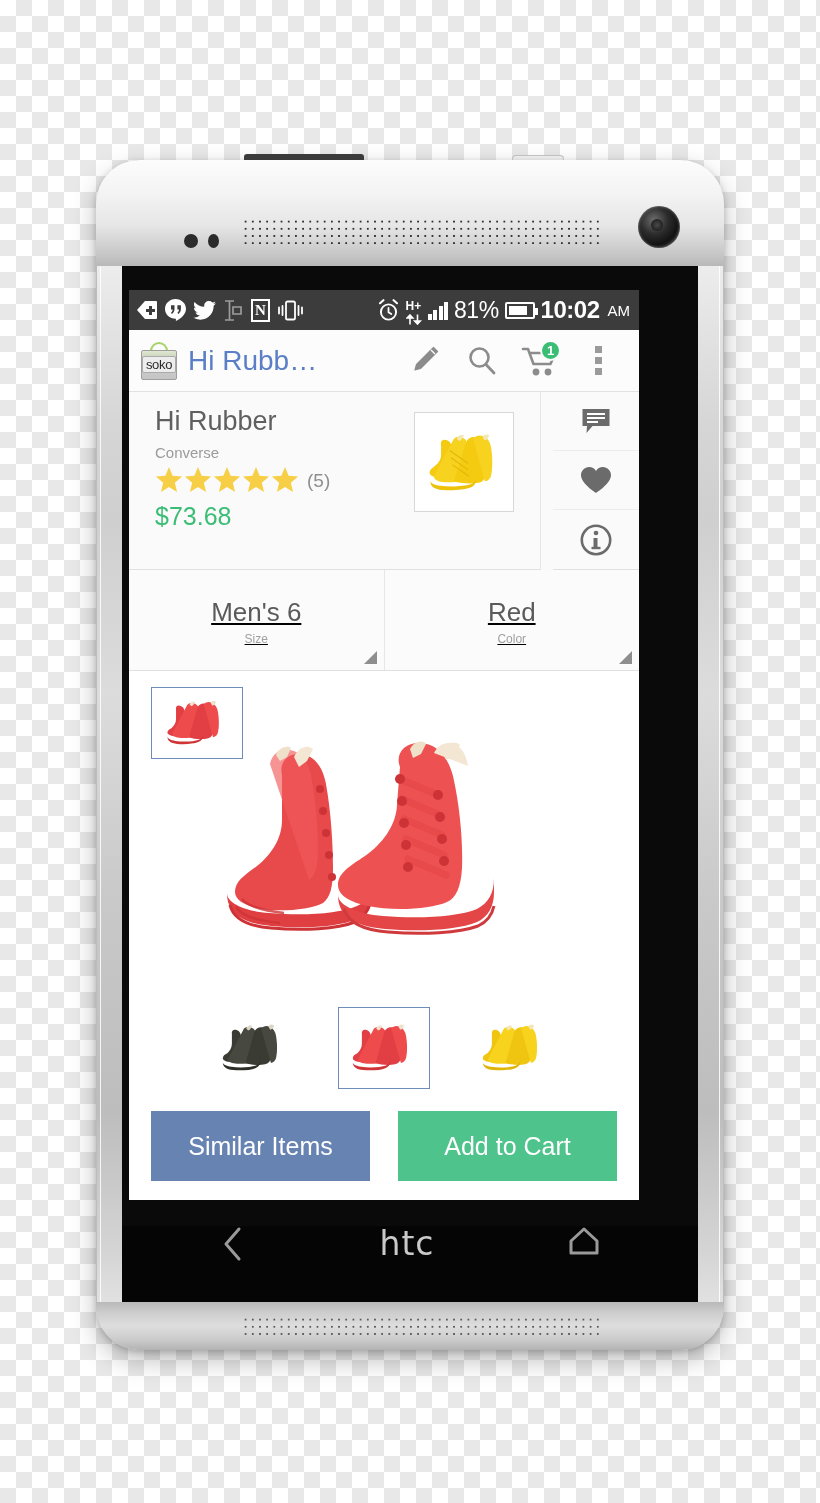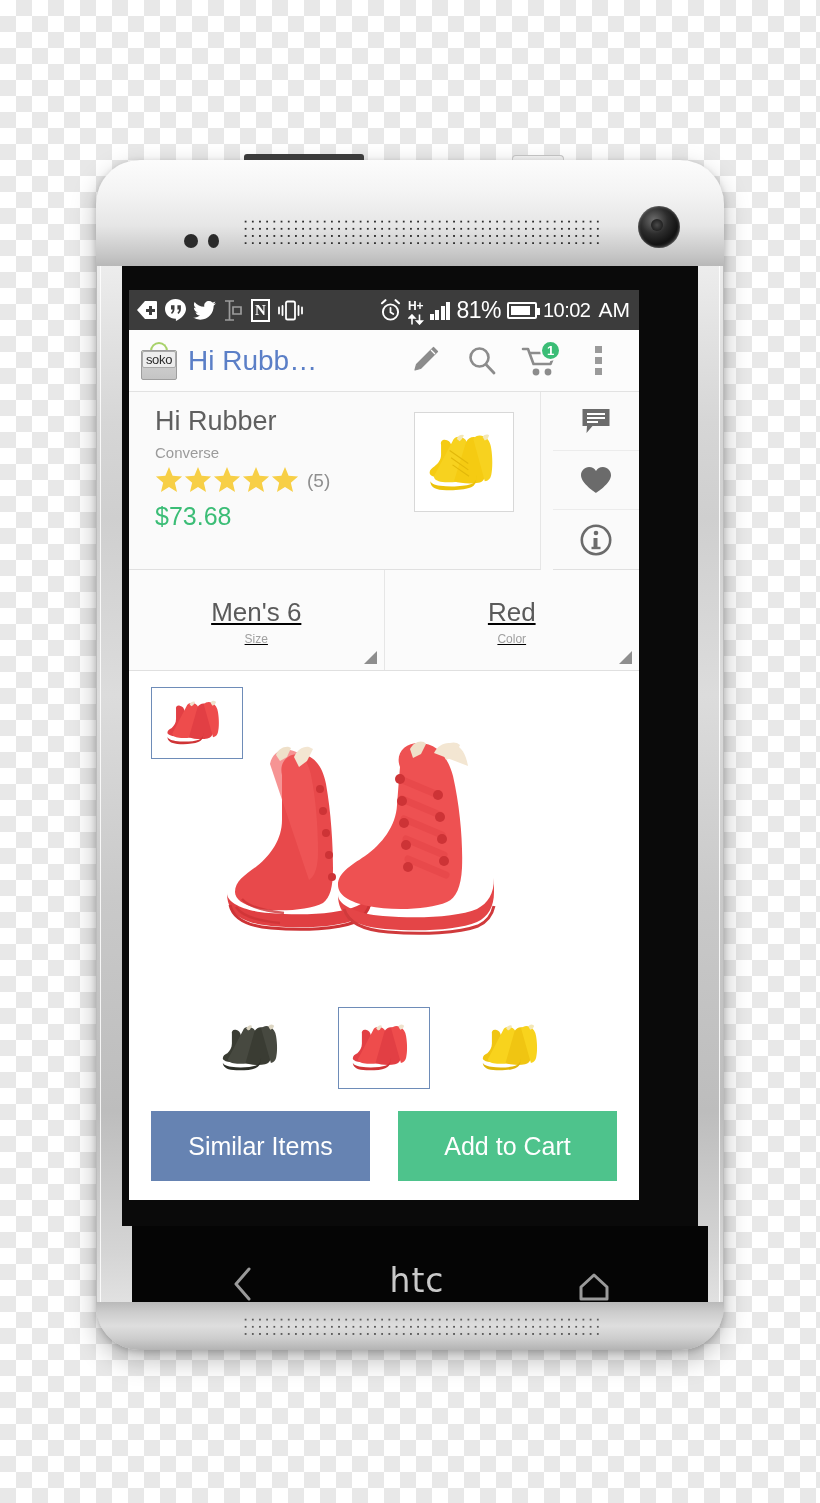--- a/index.html
+++ b/index.html
@@ -87,23 +87,22 @@
     position: absolute; left: 33px; top: 130px;
     width: 510px; height: 910px;
     background: #fff; overflow: hidden;
   }
 
   
   .navbar {
     position: absolute; left: 26px; top: 1066px;
     width: 576px; height: 76px;
     background: #050505;
-    display: flex; align-items: flex-end; justify-content: space-between;
+    display: flex; align-items: flex-start; justify-content: space-between;
     padding: 0 98px;
-    margin-left: 10px;
   }
   .nav-back svg, .nav-home svg { display:block; }
   .htc-logo {
     color:#c9c9c9; font-size: 33px; letter-spacing: 1px;
     font-family: "DejaVu Sans", sans-serif; font-weight: 400;
     position: relative; top: -2px;
   }
 
   
   .bottom-silver {
@@ -123,22 +122,22 @@
     height: 40px; width: 100%;
     background: #3c3c3c;
     display: flex; align-items: center;
     padding: 0 9px 0 7px;
     color: #fff;
   }
   .sb-left { display:flex; align-items:center; gap: 7px; }
   .sb-right { display:flex; align-items:center; gap: 6px; margin-left: auto; }
   .sb-ico { display:block; }
   .sb-pct { font-size: 23px; font-weight: 400; letter-spacing: -0.5px; }
-  .sb-time { font-size: 20px; letter-spacing: -0.5px; }
-  .sb-ampm { font-size: 21px; margin-left: 2px; }
+  .sb-time { font-size: 24px; letter-spacing: -0.5px; font-weight: bold; }
+  .sb-ampm { font-size: 15px; margin-left: 2px; }
   .nfc-box {
     width: 19px; height: 23px; border: 2px solid #fff;
     display:flex; align-items:center; justify-content:center;
     font-size: 15px; font-weight:700; line-height:1;
     font-family: "Liberation Serif", serif;
   }
   .hplus { display:flex; align-items:center; gap:1px; }
   .hplus-txt { font-size: 12px; font-weight: 700; line-height: 1; }
   .sig-bars { display:flex; align-items:flex-end; gap:1.5px; height: 20px; }
   .sig-bars i { display:block; width:4px; background:#fff; }
@@ -162,21 +161,21 @@
   }
   .logo-bag .handle {
     position:absolute; left:11px; top:0; width:18px; height:12px;
     border: 2.5px solid #a8d26a; border-bottom: none;
     border-radius: 9px 9px 0 0;
   }
   .logo-bag .body {
     position:absolute; left:2px; top:8px; width:36px; height:30px;
     background: linear-gradient(180deg,#dfe9cf 0%,#cfd8c2 18%,#d2d2d2 26%,#c4c4c4 100%);
     border:1px solid #9e9e9e; border-radius: 2px;
-    display:flex; align-items:flex-start; justify-content:center;
+    display:flex; align-items:center; justify-content:center;
   }
   .logo-bag .txt {
     font-size: 13px; color:#2b2b2b; letter-spacing:-0.3px;
     background:#ededed; padding: 1px 3px; border:1px solid #aaa; border-radius:2px;
     line-height: 1;
   }
   .app-title {
     font-size: 28px; color: #5b7fc7; margin-left: 9px;
     white-space: nowrap; overflow: hidden;
     font-family: "Liberation Sans", sans-serif;

